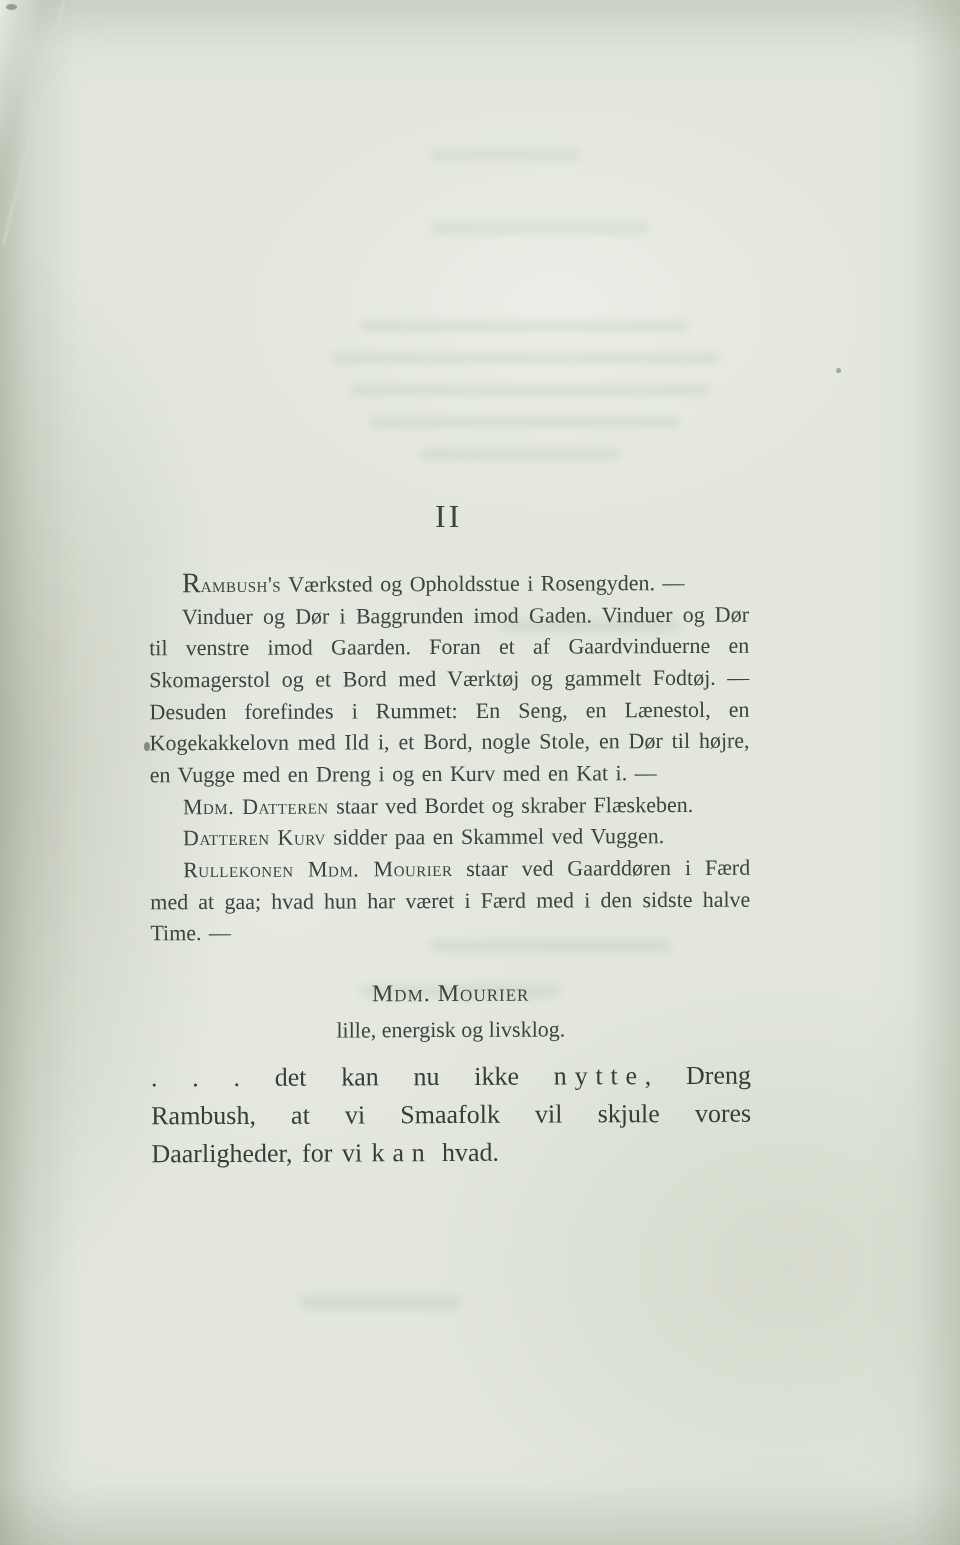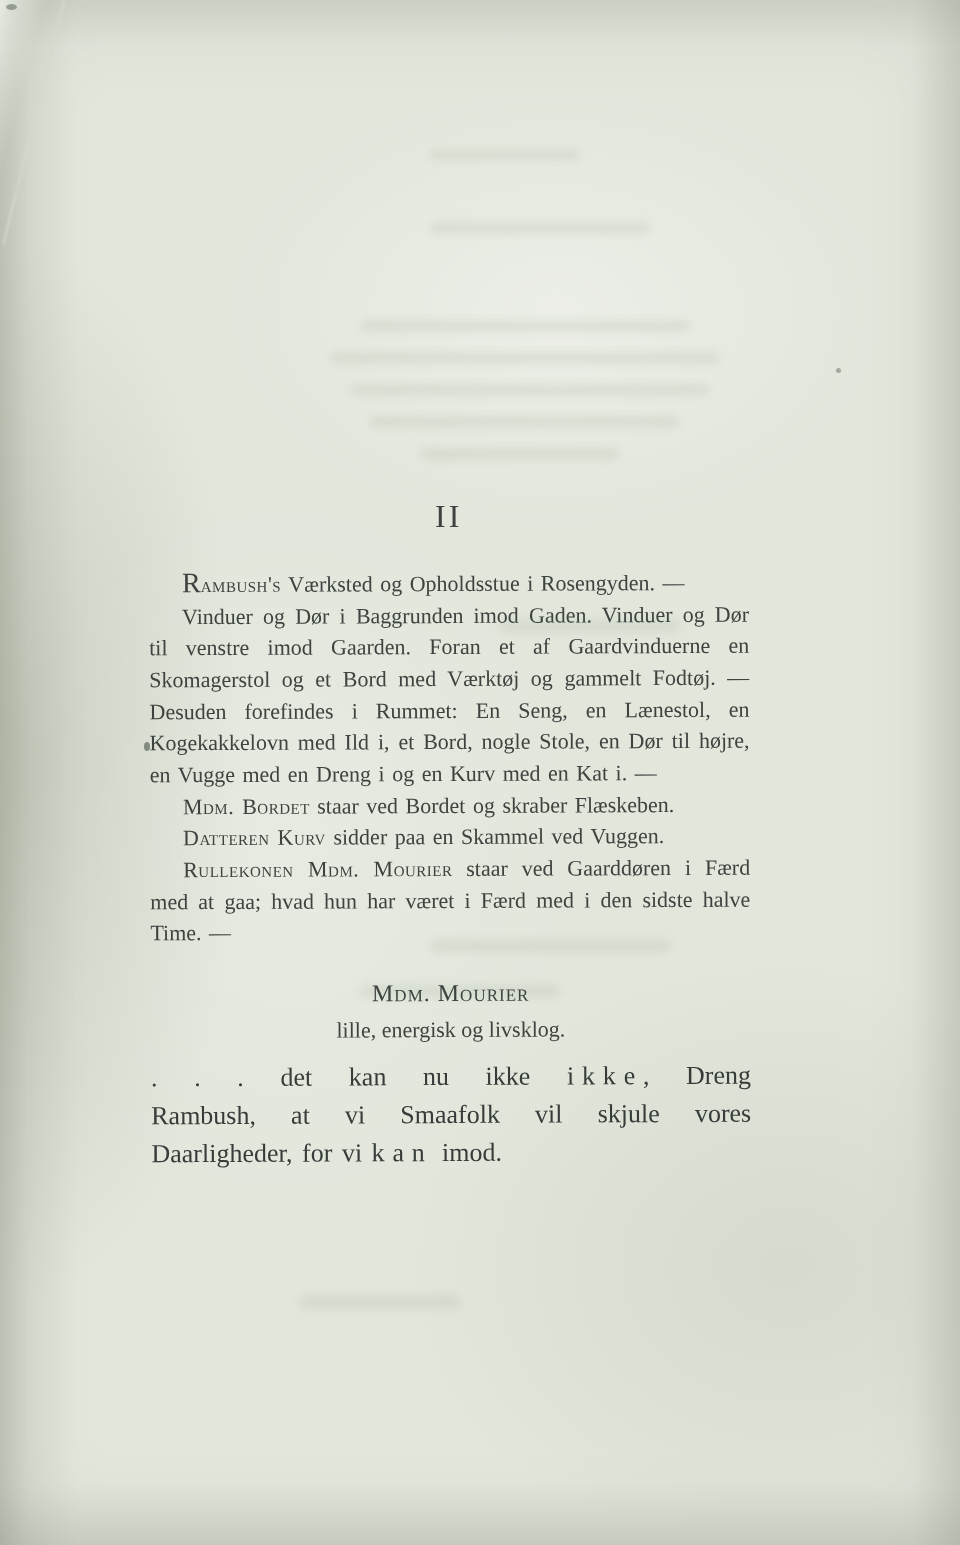--- a/index.html
+++ b/index.html
@@ -137,30 +137,30 @@
   <div class="speck s3"></div>
 
   <main class="text-block">
 
     <h1 class="section-heading">II</h1>
 
     <p class="dir"><span class="cap">R</span><span class="sc">ambush's</span><span> Værksted og Opholdsstue i Rosengyden. —</span></p>
 
     <p class="dir"><span class="cap"></span><span class="sc"></span><span>Vinduer og Dør i Baggrunden imod Gaden. Vinduer og Dør til venstre imod Gaarden. Foran et af Gaardvinduerne en Skomagerstol og et Bord med Værktøj og gammelt Fodtøj. — Desuden forefindes i Rummet: En Seng, en Lænestol, en Kogekakkelovn med Ild i, et Bord, nogle Stole, en Dør til højre, en Vugge med en Dreng i og en Kurv med en Kat i. —</span></p>
 
-    <p class="dir"><span class="cap"></span><span class="sc">Mdm. Bordet</span><span> staar ved Bordet og skraber Flæskeben.</span></p>
+    <p class="dir"><span class="cap"></span><span class="sc">Mdm. Datteren</span><span> staar ved Bordet og skraber Flæskeben.</span></p>
 
     <p class="dir"><span class="cap"></span><span class="sc">Datteren Kurv</span><span> sidder paa en Skammel ved Vuggen.</span></p>
 
     <p class="dir"><span class="cap"></span><span class="sc">Rullekonen Mdm. Mourier</span><span> staar ved Gaarddøren i Færd med at gaa; hvad hun har været i Færd med i den sidste halve Time. —</span></p>
 
     <h2 class="speaker">Mdm. Mourier</h2>
 
     <p class="note">lille, energisk og livsklog.</p>
 
     <p class="dialogue">
-      <span class="dline just"><span>. . . det kan nu ikke </span><span class="spaced">ikke</span><span>, Dreng</span></span>
+      <span class="dline just"><span>. . . det kan nu ikke </span><span class="spaced">nytte</span><span>, Dreng</span></span>
       <span class="dline just"><span>Rambush, at vi Smaafolk vil skjule vores</span><span class="spaced"></span><span></span></span>
-      <span class="dline"><span>Daarligheder, for vi </span><span class="spaced">kan</span><span> imod.</span></span>
+      <span class="dline"><span>Daarligheder, for vi </span><span class="spaced">kan</span><span> hvad.</span></span>
     </p>
 
   </main>
 </div>
 
 </body></html>

